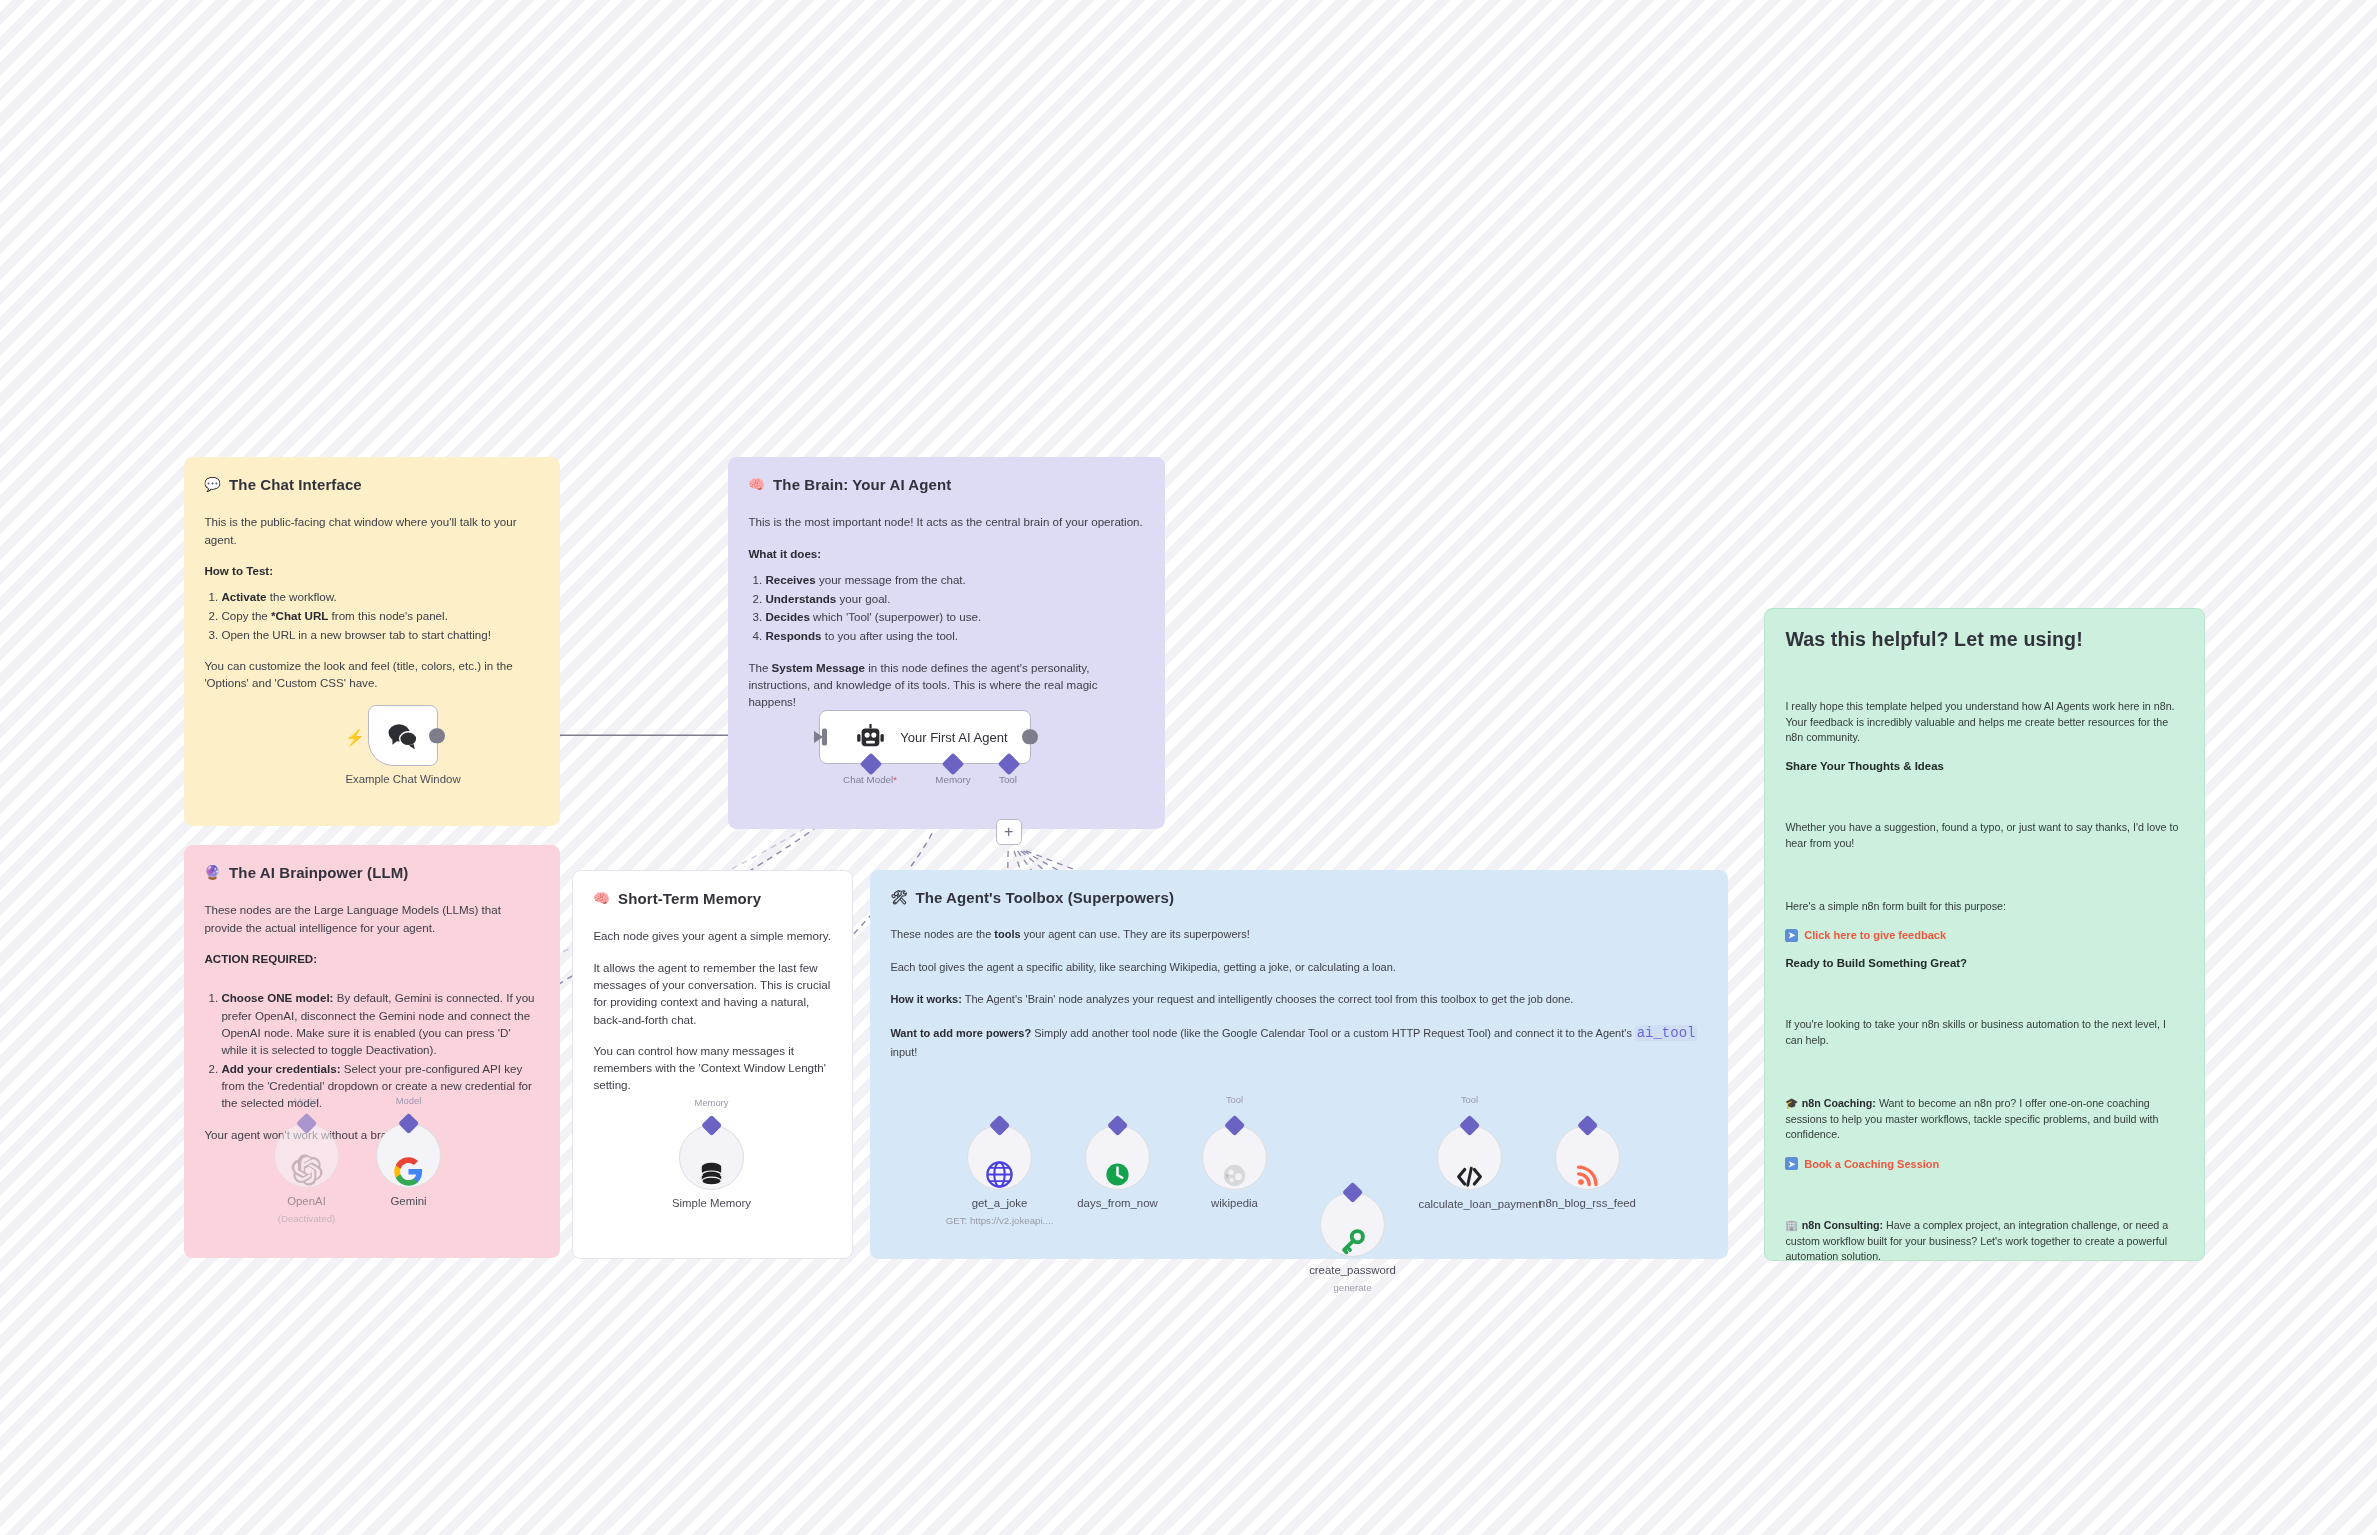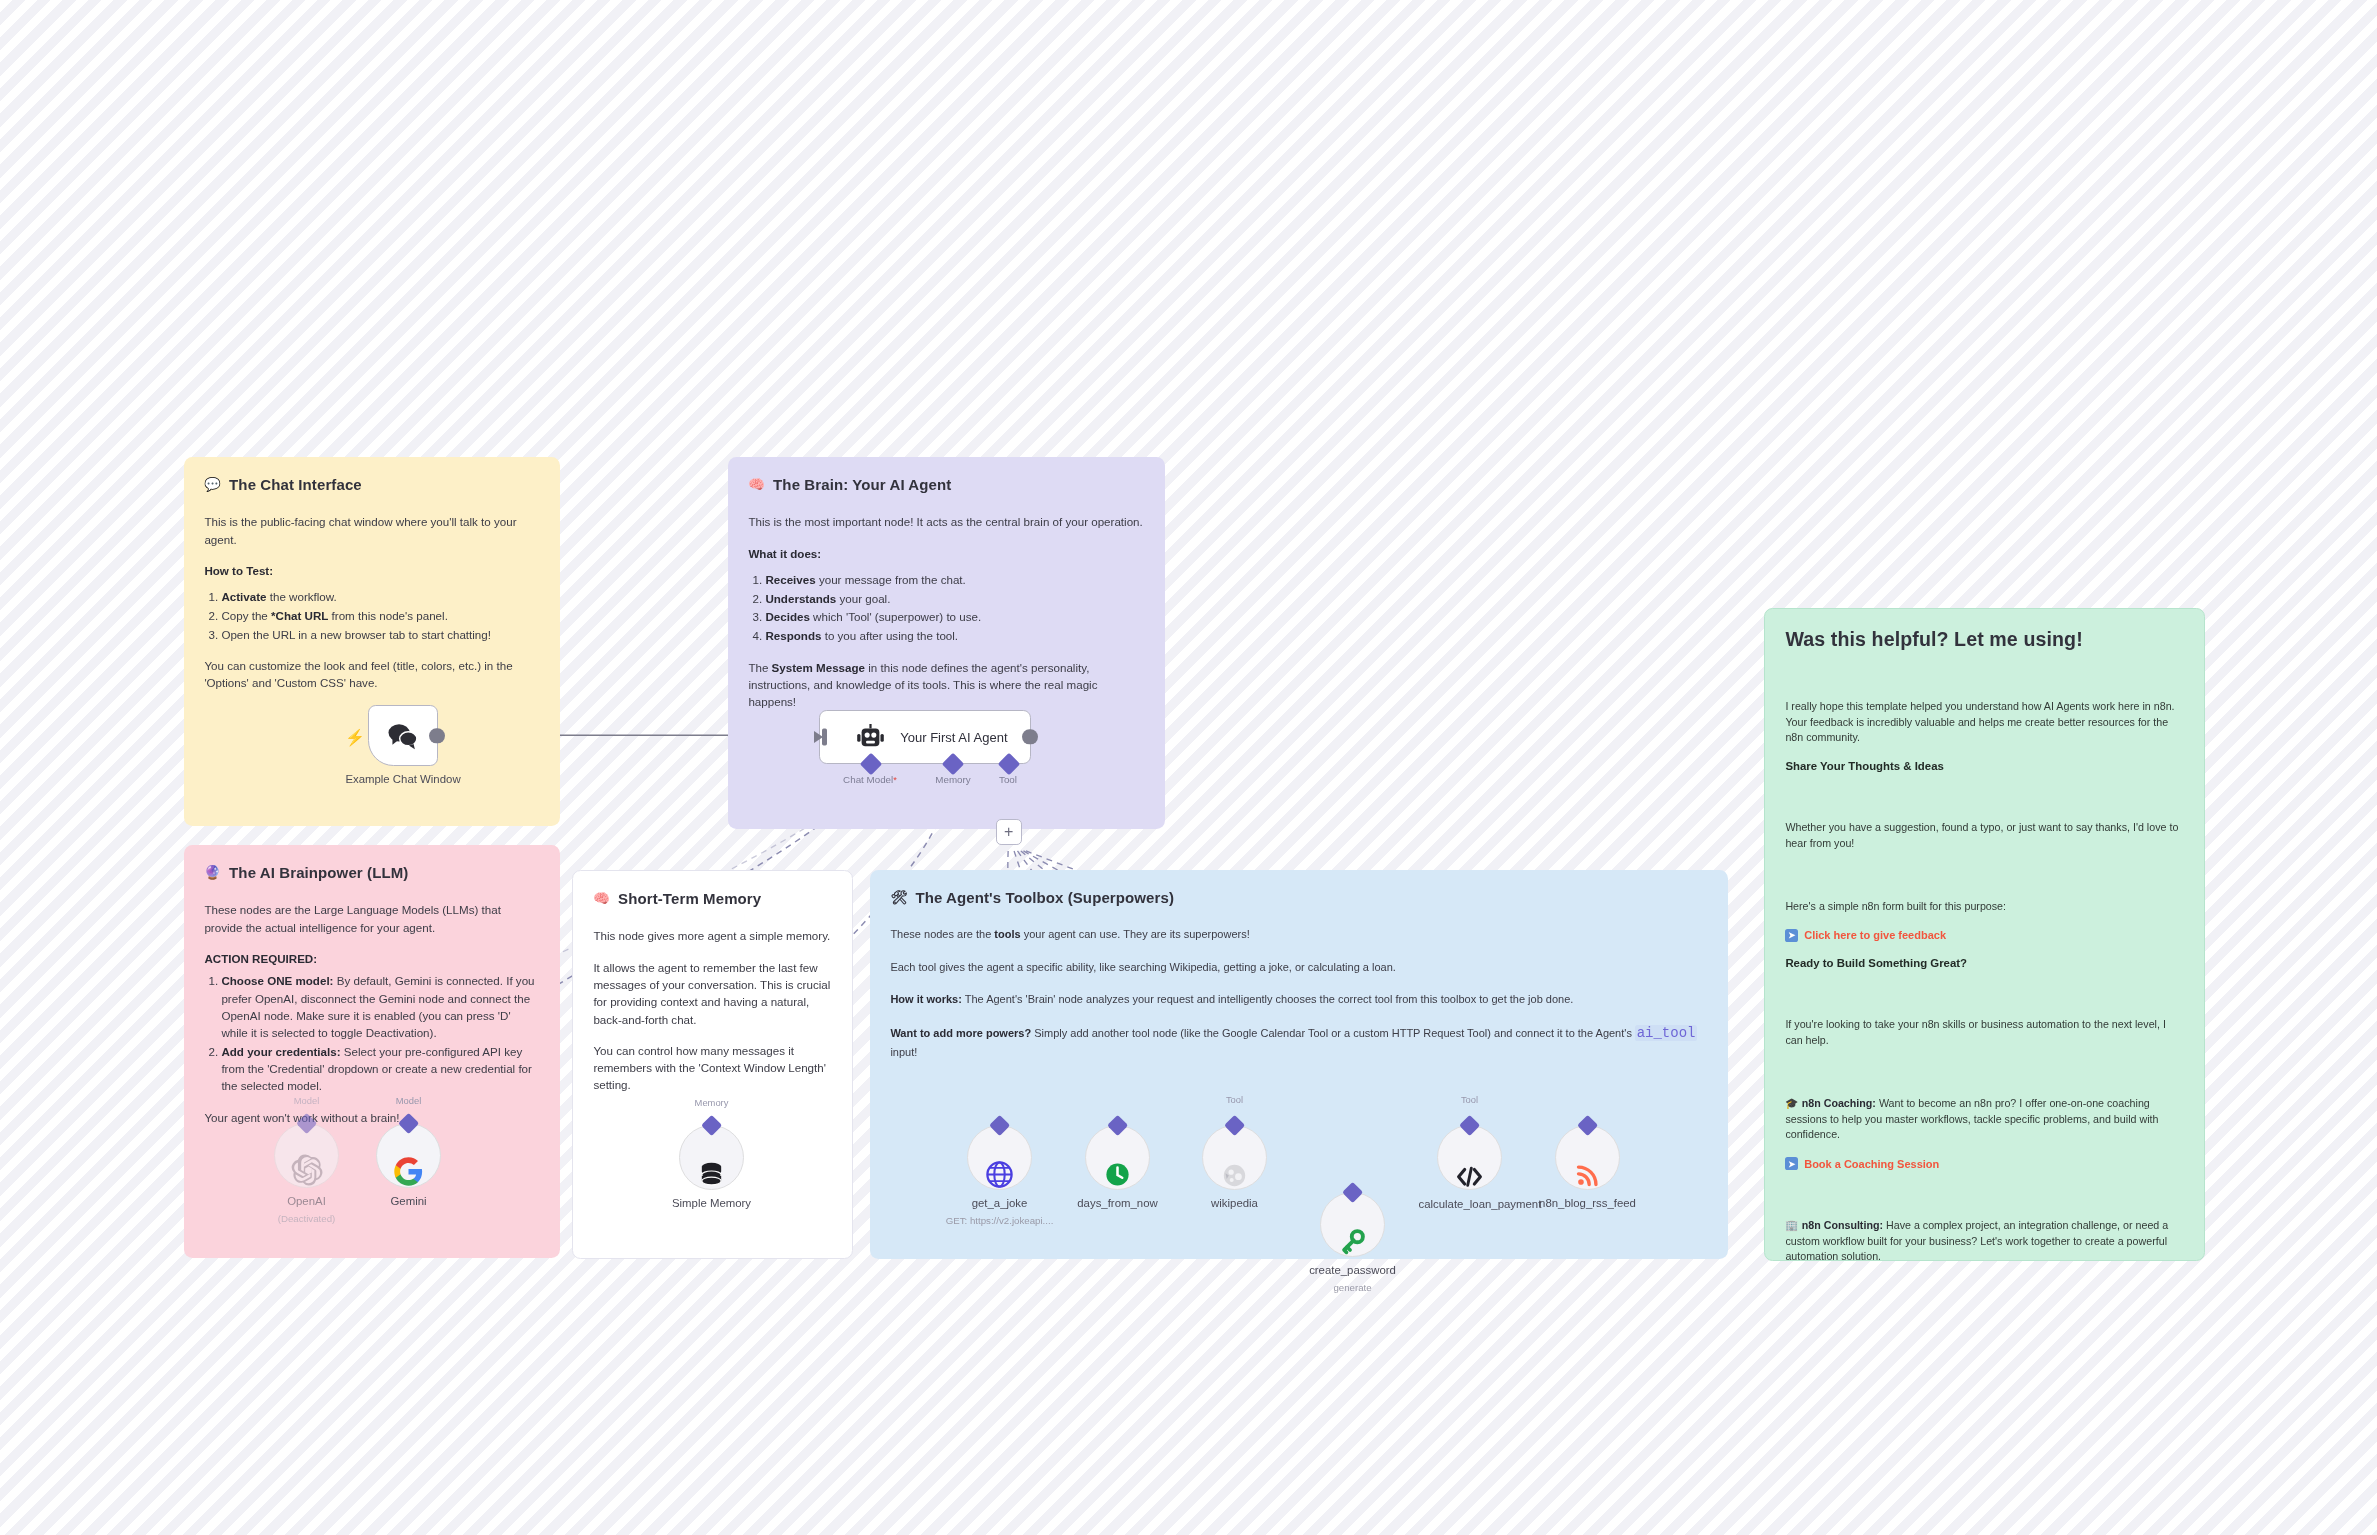--- a/index.html
+++ b/index.html
@@ -256,34 +256,34 @@
     </ol>
     <p><span>The </span><b>System Message</b><span> in this node defines the agent's personality, instructions, and knowledge of its tools. This is where the real magic happens!</span></p>
   </div>
 
   <div class="note" id="note-llm">
     <div class="note-title">
       <span class="emo">🔮</span>
       <span>The AI Brainpower (LLM)</span>
     </div>
     <p>These nodes are the Large Language Models (LLMs) that provide the actual intelligence for your agent.</p>
-    <p style="margin-bottom:5px;"><b>ACTION REQUIRED:</b></p>
+    <p style="margin-bottom:22px;"><b>ACTION REQUIRED:</b></p>
     <ol>
       <li><b>Choose ONE model:</b><span> By default, Gemini is connected. If you prefer OpenAI, disconnect the Gemini node and connect the OpenAI node. Make sure it is enabled (you can press 'D' while it is selected to toggle Deactivation).</span></li>
       <li><b>Add your credentials:</b><span> Select your pre-configured API key from the 'Credential' dropdown or create a new credential for the selected model.</span></li>
     </ol>
     <p>Your agent won't work without a brain!</p>
   </div>
 
   <div class="note" id="note-memory">
     <div class="note-title">
       <span class="emo">🧠</span>
       <span>Short-Term Memory</span>
     </div>
-    <p>This node gives more agent a simple memory.</p>
+    <p>Each node gives your agent a simple memory.</p>
     <p>It allows the agent to remember the last few messages of your conversation. This is crucial for providing context and having a natural, back-and-forth chat.</p>
     <p>You can control how many messages it remembers with the 'Context Window Length' setting.</p>
   </div>
 
   <div class="note" id="note-toolbox">
     <div class="note-title">
       <span class="emo">🛠</span>
       <span>The Agent's Toolbox (Superpowers)</span>
     </div>
     <p><span>These nodes are the </span><b>tools</b><span> your agent can use. They are its superpowers!</span></p>

